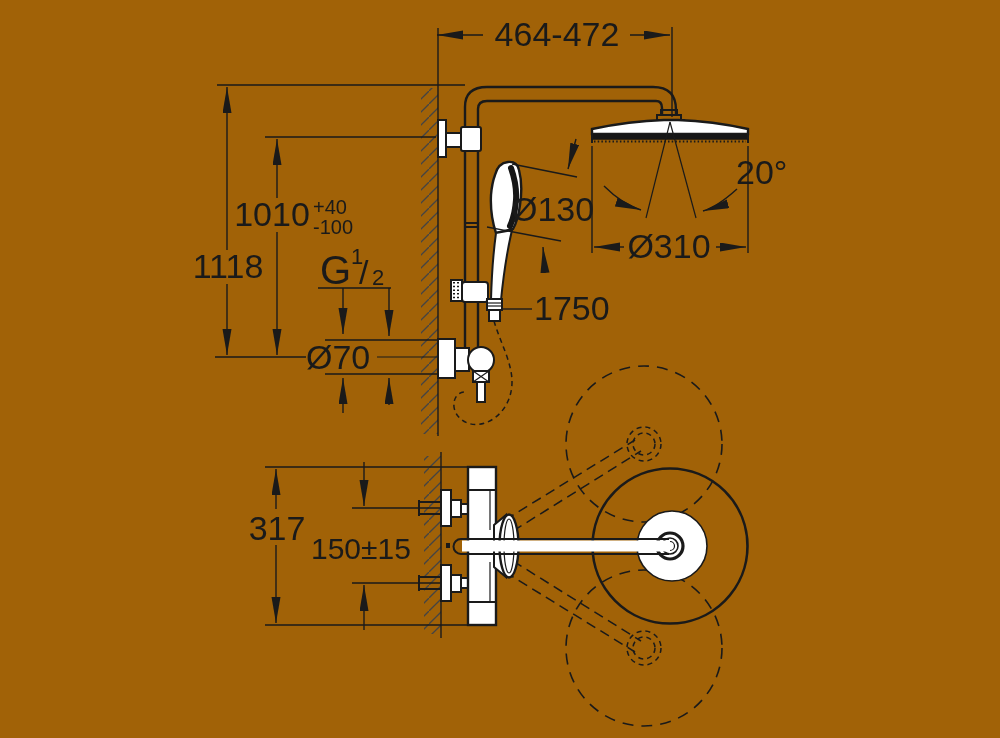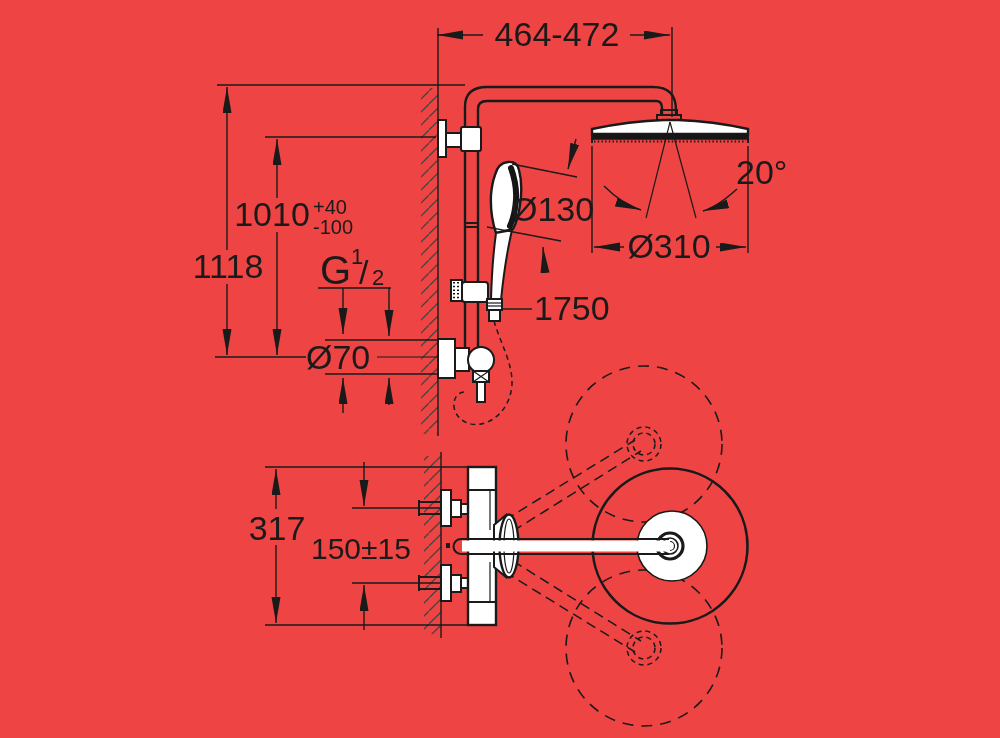--- a/index.html
+++ b/index.html
@@ -1,16 +1,16 @@
 <!DOCTYPE html>
 <html><head>
 <meta charset="utf-8">
 <style>
   html,body{margin:0;padding:0;background:#fff;}
-  .stage{width:1000px;height:738px;background:#ef4444;position:relative;overflow:hidden;}
+  .stage{width:1000px;height:738px;background:#a16207;position:relative;overflow:hidden;}
   svg{display:block;}
   .thick{stroke:#1a1a1a;stroke-width:2.4;fill:none;}
   .thickf{stroke:#1a1a1a;stroke-width:2.4;fill:#fff;}
   .med{stroke:#1a1a1a;stroke-width:2;fill:none;}
   .medf{stroke:#1a1a1a;stroke-width:2;fill:#fff;}
   .thin{stroke:#1a1a1a;stroke-width:1.4;fill:none;}
   .xthin{stroke:#1a1a1a;stroke-width:1.2;fill:none;}
   .dash{stroke:#1a1a1a;stroke-width:1.6;fill:none;stroke-dasharray:11 8;}
   .dashs{stroke:#1a1a1a;stroke-width:1.5;fill:none;stroke-dasharray:5 4;}
   .dasha{stroke:#1a1a1a;stroke-width:1.5;fill:none;stroke-dasharray:10 6;}

